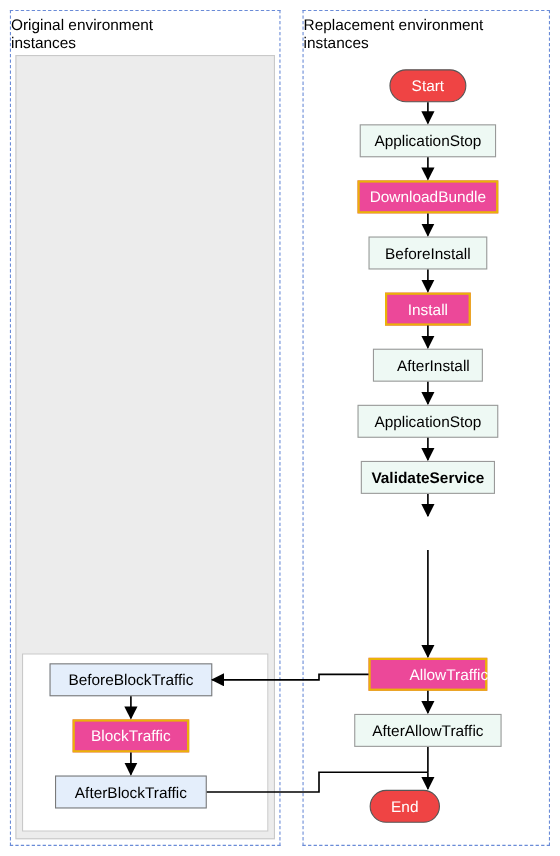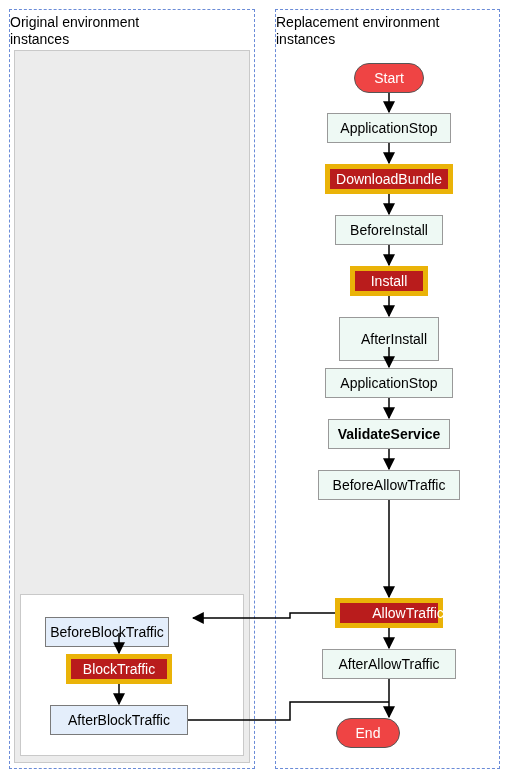--- a/index.html
+++ b/index.html
@@ -47,22 +47,22 @@
     font-size: 14px;
     padding: 0 6px;
     white-space: nowrap;
   }
   .node.user {
     background: #eef9f4;
     border: 1px solid #999;
     color: #000;
   }
   .node.sys {
-    background: #b91c1c;
-    border: 5px solid #eab308;
+    background: #ec4899;
+    border: 2px solid #eab308;
     color: #ffffff;
     text-align: right;
   }
   .node.pill {
     background: #ef4444;
     border: 1px solid #565656;
     color: #ffffff;
     border-radius: 16px;
   }
   .node.blue {
@@ -96,29 +96,28 @@
   <div class="panel" style="left:275px; top:9px; width:225px; height:760px;">
     <div class="panel-header" style="white-space: pre-line;">Replacement environment
 instances</div>
   </div>
 
   <div class="node pill" style="left:354px; top:63px;  width:70px;  height:30px;">Start</div>
   <div class="node user" style="left:327px; top:113px; width:124px; height:30px;">ApplicationStop</div>
   <div class="node sys" style="left:325px; top:164px; width:128px; height:30px;">DownloadBundle</div>
   <div class="node user" style="left:335px; top:215px; width:108px; height:30px;">BeforeInstall</div>
   <div class="node sys" style="left:350px; top:266px; width:78px;  height:30px;">Install</div>
-  <div class="node user" style="left:339px; top:317px; width:100px; height:44px;padding-left:16px;">AfterInstall</div>
+  <div class="node user" style="left:339px; top:317px; width:100px; height:30px;padding-left:16px;">AfterInstall</div>
   <div class="node user" style="left:325px; top:368px; width:128px; height:30px;">ApplicationStop</div>
   <div class="node user" style="left:328px; top:419px; width:122px; height:30px;font-weight:bold;">ValidateService</div>
-  <div class="node user" style="left:318px; top:470px; width:142px; height:30px;">BeforeAllowTraffic</div>
   <div class="node sys" style="left:335px; top:598px; width:108px; height:30px;padding-left:44px;">AllowTraffic</div>
   <div class="node user" style="left:322px; top:649px; width:134px; height:30px;">AfterAllowTraffic</div>
   <div class="node pill" style="left:336px; top:718px; width:64px;  height:30px;">End</div>
 
-  <div class="node blue" style="left:45px;  top:603px; width:124px; height:30px;margin-top:14px;">BeforeBlockTraffic</div>
+  <div class="node blue" style="left:45px;  top:603px; width:148px; height:30px;">BeforeBlockTraffic</div>
   <div class="node sys" style="left:66px;  top:654px; width:106px; height:30px;">BlockTraffic</div>
   <div class="node blue" style="left:50px;  top:705px; width:138px; height:30px;">AfterBlockTraffic</div>
 
   <svg class="overlay" viewBox="0 0 509 778">
     <defs>
       <marker id="ah" viewBox="0 0 10 10" refX="9" refY="5" markerWidth="8" markerHeight="8" orient="auto-start-reverse">
         <path d="M 0 0 L 10 5 L 0 10 z" fill="#000"></path>
       </marker>
     </defs>
 

